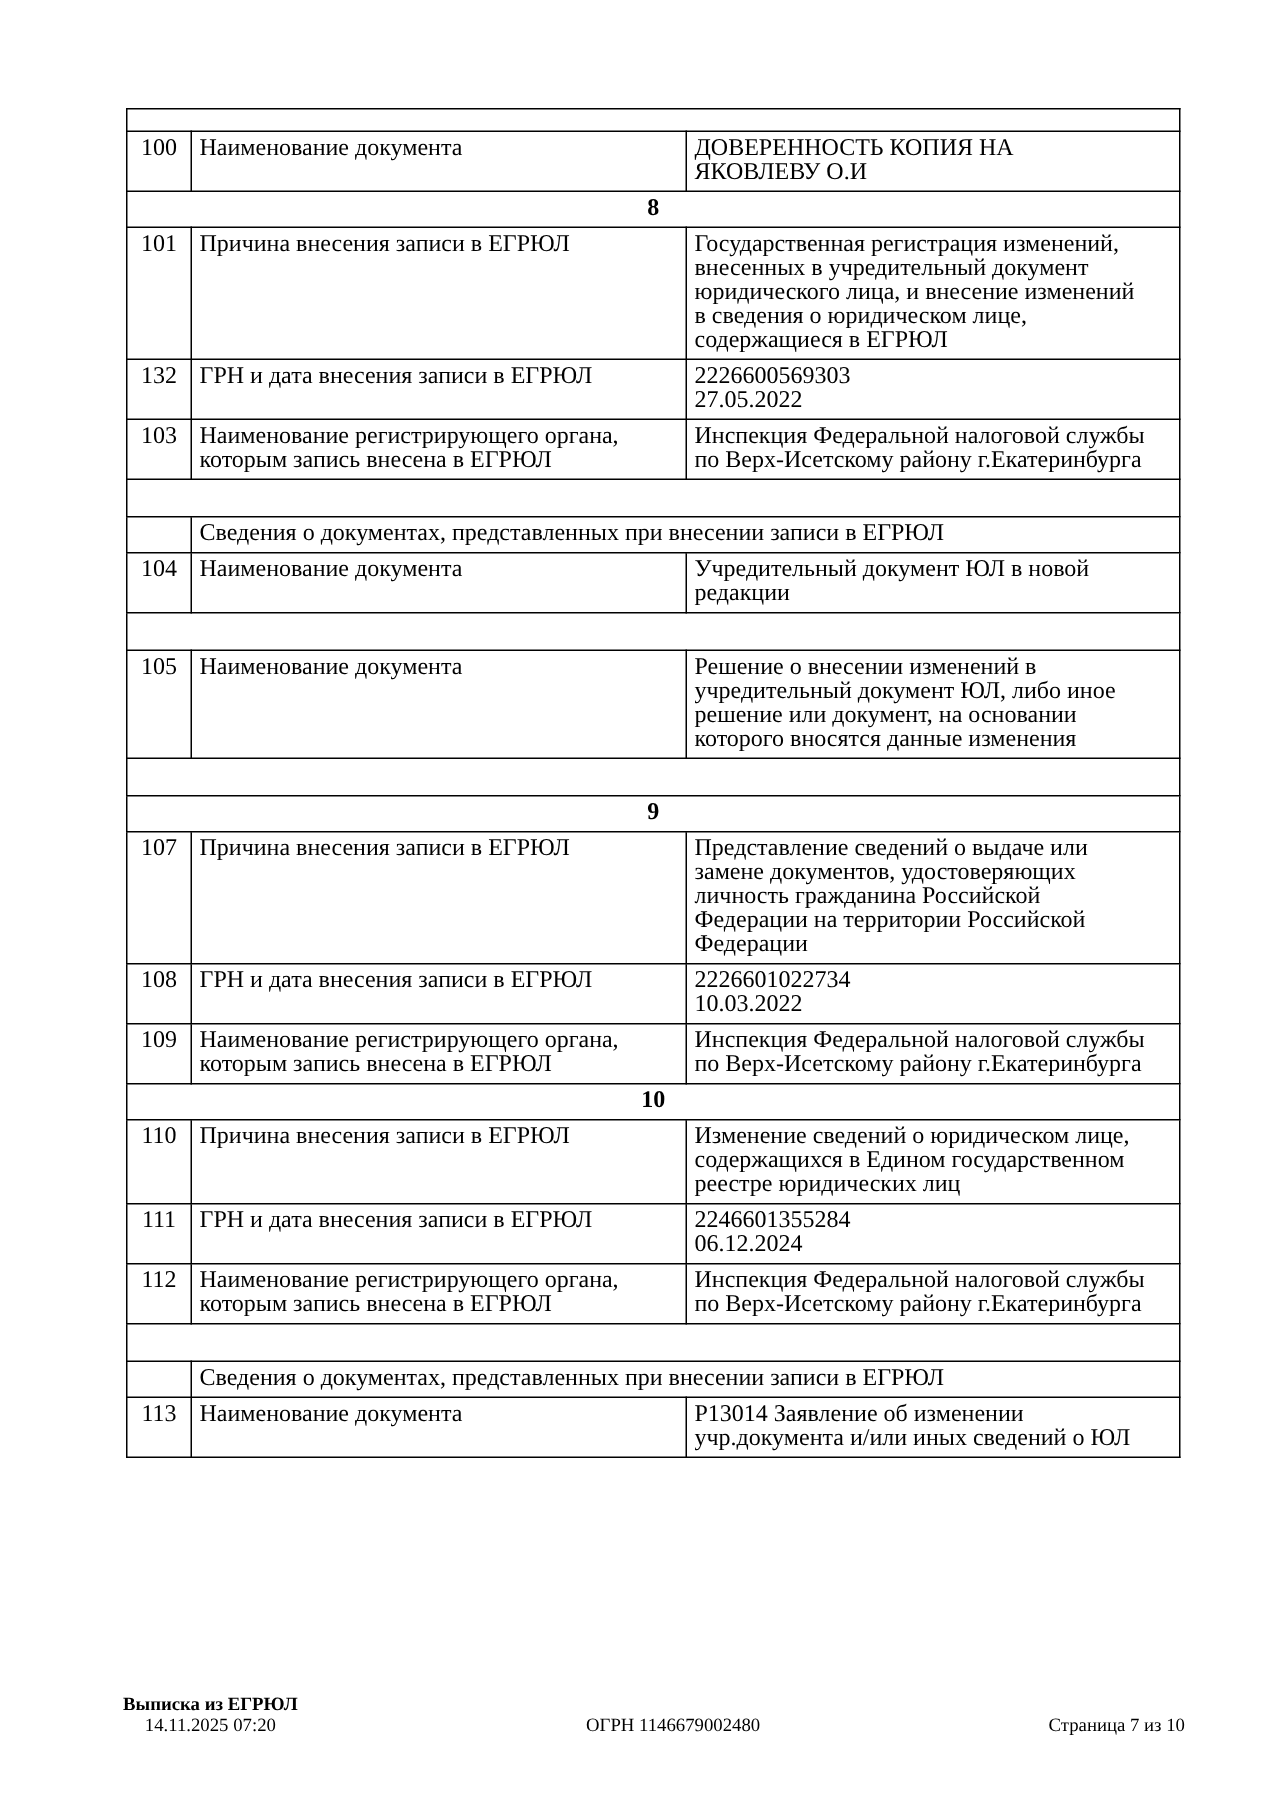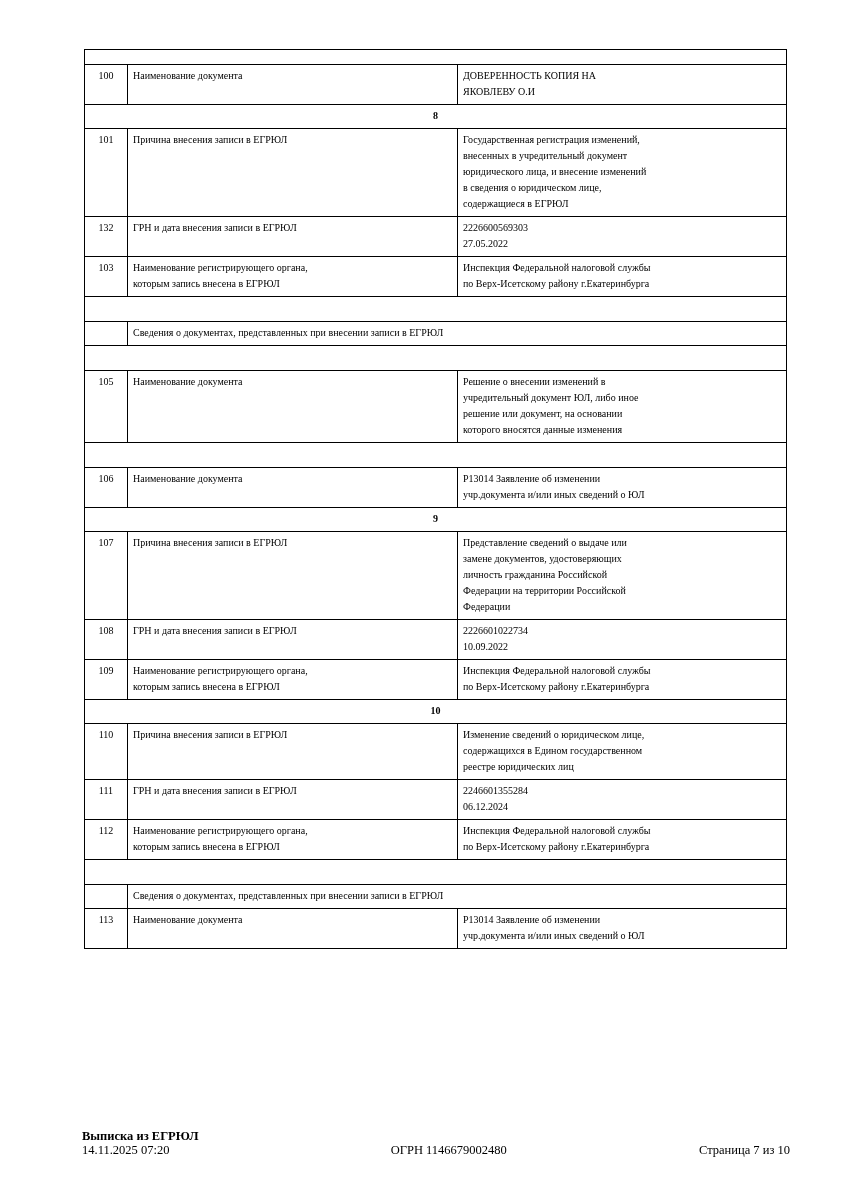--- a/index.html
+++ b/index.html
@@ -11,25 +11,25 @@
     position: relative;
     width: 848px;
     height: 1200px;
     font-family: "Liberation Serif", "DejaVu Serif", serif;
     color: #000000;
     overflow: hidden;
   }
   .doc-table {
     position: absolute;
     left: 84px;
-    top: 49px;
+    top: 72px;
     width: 702px;
     border-collapse: collapse;
     table-layout: fixed;
-    font-size: 10px;
+    font-size: 16px;
     line-height: 16px;
   }
   .doc-table td {
     border: 1px solid #000000;
     vertical-align: top;
     padding: 3px 5px 4px 5px;
     overflow: hidden;
   }
   .doc-table td.num-cell {
     text-align: center;
@@ -59,21 +59,21 @@
     position: absolute;
     left: 82px;
     top: 1130px;
     width: 708px;
     display: flex;
     justify-content: space-between;
     align-items: flex-end;
     font-size: 12.5px;
     line-height: 13.5px;
   }
-  .page-footer .footer-left { text-align: left; }
+  .page-footer .footer-left { text-align: center; }
   .page-footer .footer-left .doc-type { font-weight: bold; }
   .page-footer .footer-center { text-align: right; }
   .page-footer .footer-right { text-align: left; }
 </style>
 </head>
 <body>
 
 <table class="doc-table">
   <colgroup>
     <col style="width:43px">
@@ -115,57 +115,57 @@
         <td class="value-cell">Инспекция Федеральной налоговой службы
 по Верх-Исетскому району г.Екатеринбурга</td>
       </tr>
       <tr class="spacer-row">
         <td colspan="3"></td>
       </tr>
       <tr class="subheader-row">
         <td class="num-cell"></td>
         <td colspan="2" class="title-cell">Сведения о документах, представленных при внесении записи в ЕГРЮЛ</td>
       </tr>
+      <tr class="entry-row">
+        <td class="num-cell">104</td>
+        <td class="label-cell">Наименование документа</td>
+        <td class="value-cell">Учредительный документ ЮЛ в новой
+редакции</td>
+      </tr>
       <tr class="spacer-row">
         <td colspan="3"></td>
       </tr>
       <tr class="entry-row">
         <td class="num-cell">105</td>
         <td class="label-cell">Наименование документа</td>
         <td class="value-cell">Решение о внесении изменений в
 учредительный документ ЮЛ, либо иное
 решение или документ, на основании
 которого вносятся данные изменения</td>
       </tr>
       <tr class="spacer-row">
         <td colspan="3"></td>
-      </tr>
-      <tr class="entry-row">
-        <td class="num-cell">106</td>
-        <td class="label-cell">Наименование документа</td>
-        <td class="value-cell">Р13014 Заявление об изменении
-учр.документа и/или иных сведений о ЮЛ</td>
       </tr>
       <tr class="section-row">
         <td colspan="3">9</td>
       </tr>
       <tr class="entry-row">
         <td class="num-cell">107</td>
         <td class="label-cell">Причина внесения записи в ЕГРЮЛ</td>
         <td class="value-cell">Представление сведений о выдаче или
 замене документов, удостоверяющих
 личность гражданина Российской
 Федерации на территории Российской
 Федерации</td>
       </tr>
       <tr class="entry-row">
         <td class="num-cell">108</td>
         <td class="label-cell">ГРН и дата внесения записи в ЕГРЮЛ</td>
         <td class="value-cell">2226601022734
-10.09.2022</td>
+10.03.2022</td>
       </tr>
       <tr class="entry-row">
         <td class="num-cell">109</td>
         <td class="label-cell">Наименование регистрирующего органа,
 которым запись внесена в ЕГРЮЛ</td>
         <td class="value-cell">Инспекция Федеральной налоговой службы
 по Верх-Исетскому району г.Екатеринбурга</td>
       </tr>
       <tr class="section-row">
         <td colspan="3">10</td>

